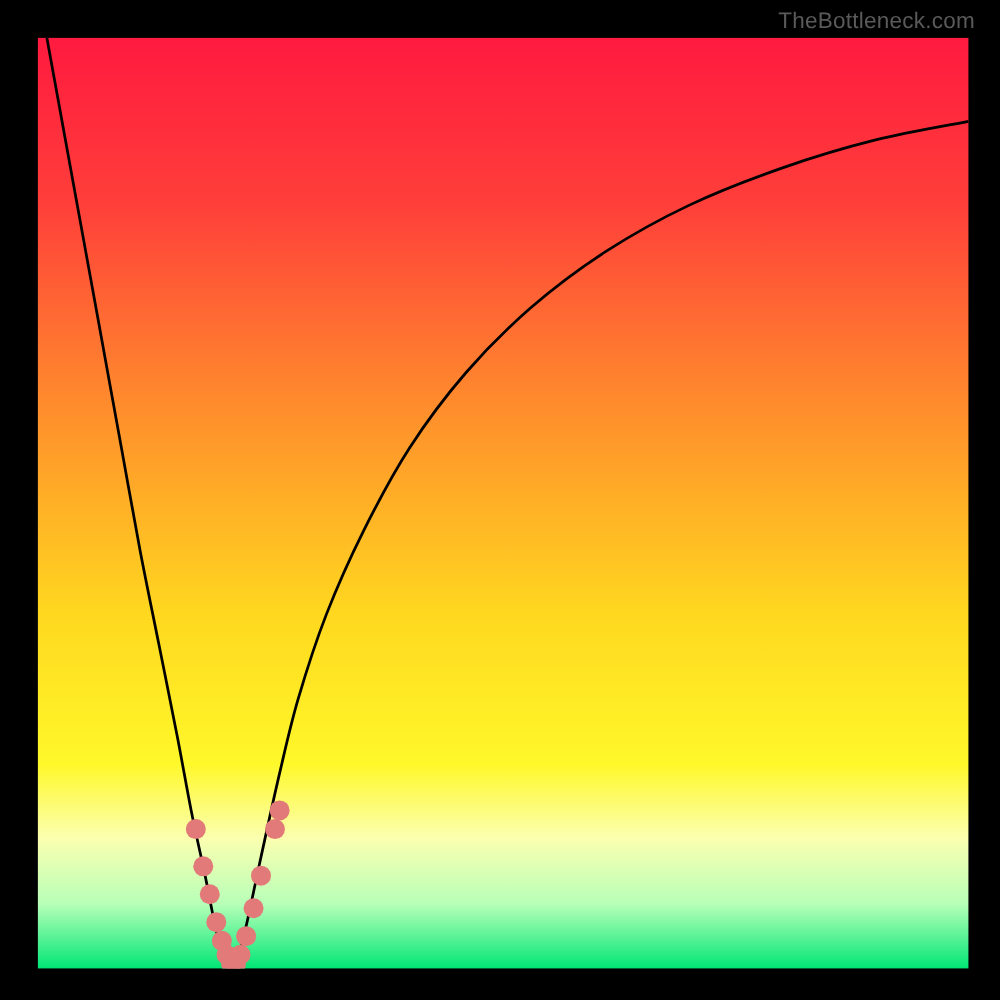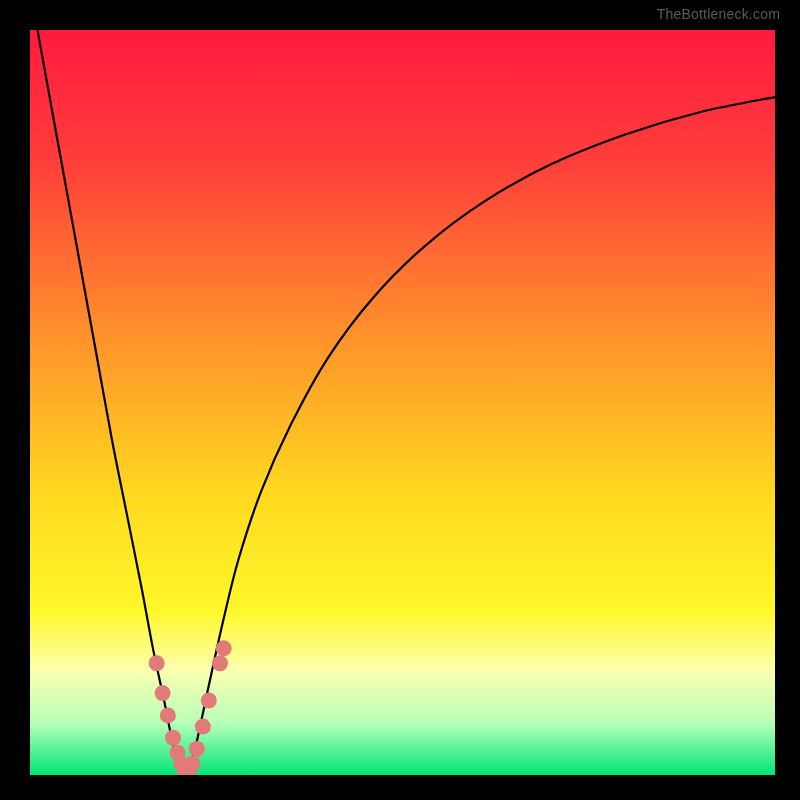--- a/index.html
+++ b/index.html
@@ -9,21 +9,21 @@
     background: #000;
     position: relative;
     font-family: Arial, sans-serif;
     overflow: hidden;
   }
   .watermark {
     position: absolute;
     top: 6px;
     right: 20px;
     color: #5a5a5a;
-    font-size: 14px;
+    font-size: 18px;
     font-weight: 500;
     z-index: 10;
     letter-spacing: 0.2px;
   }
   .plot-area {
     position: absolute;
     left: 30px;
     top: 30px;
     width: 745px;
     height: 745px;

